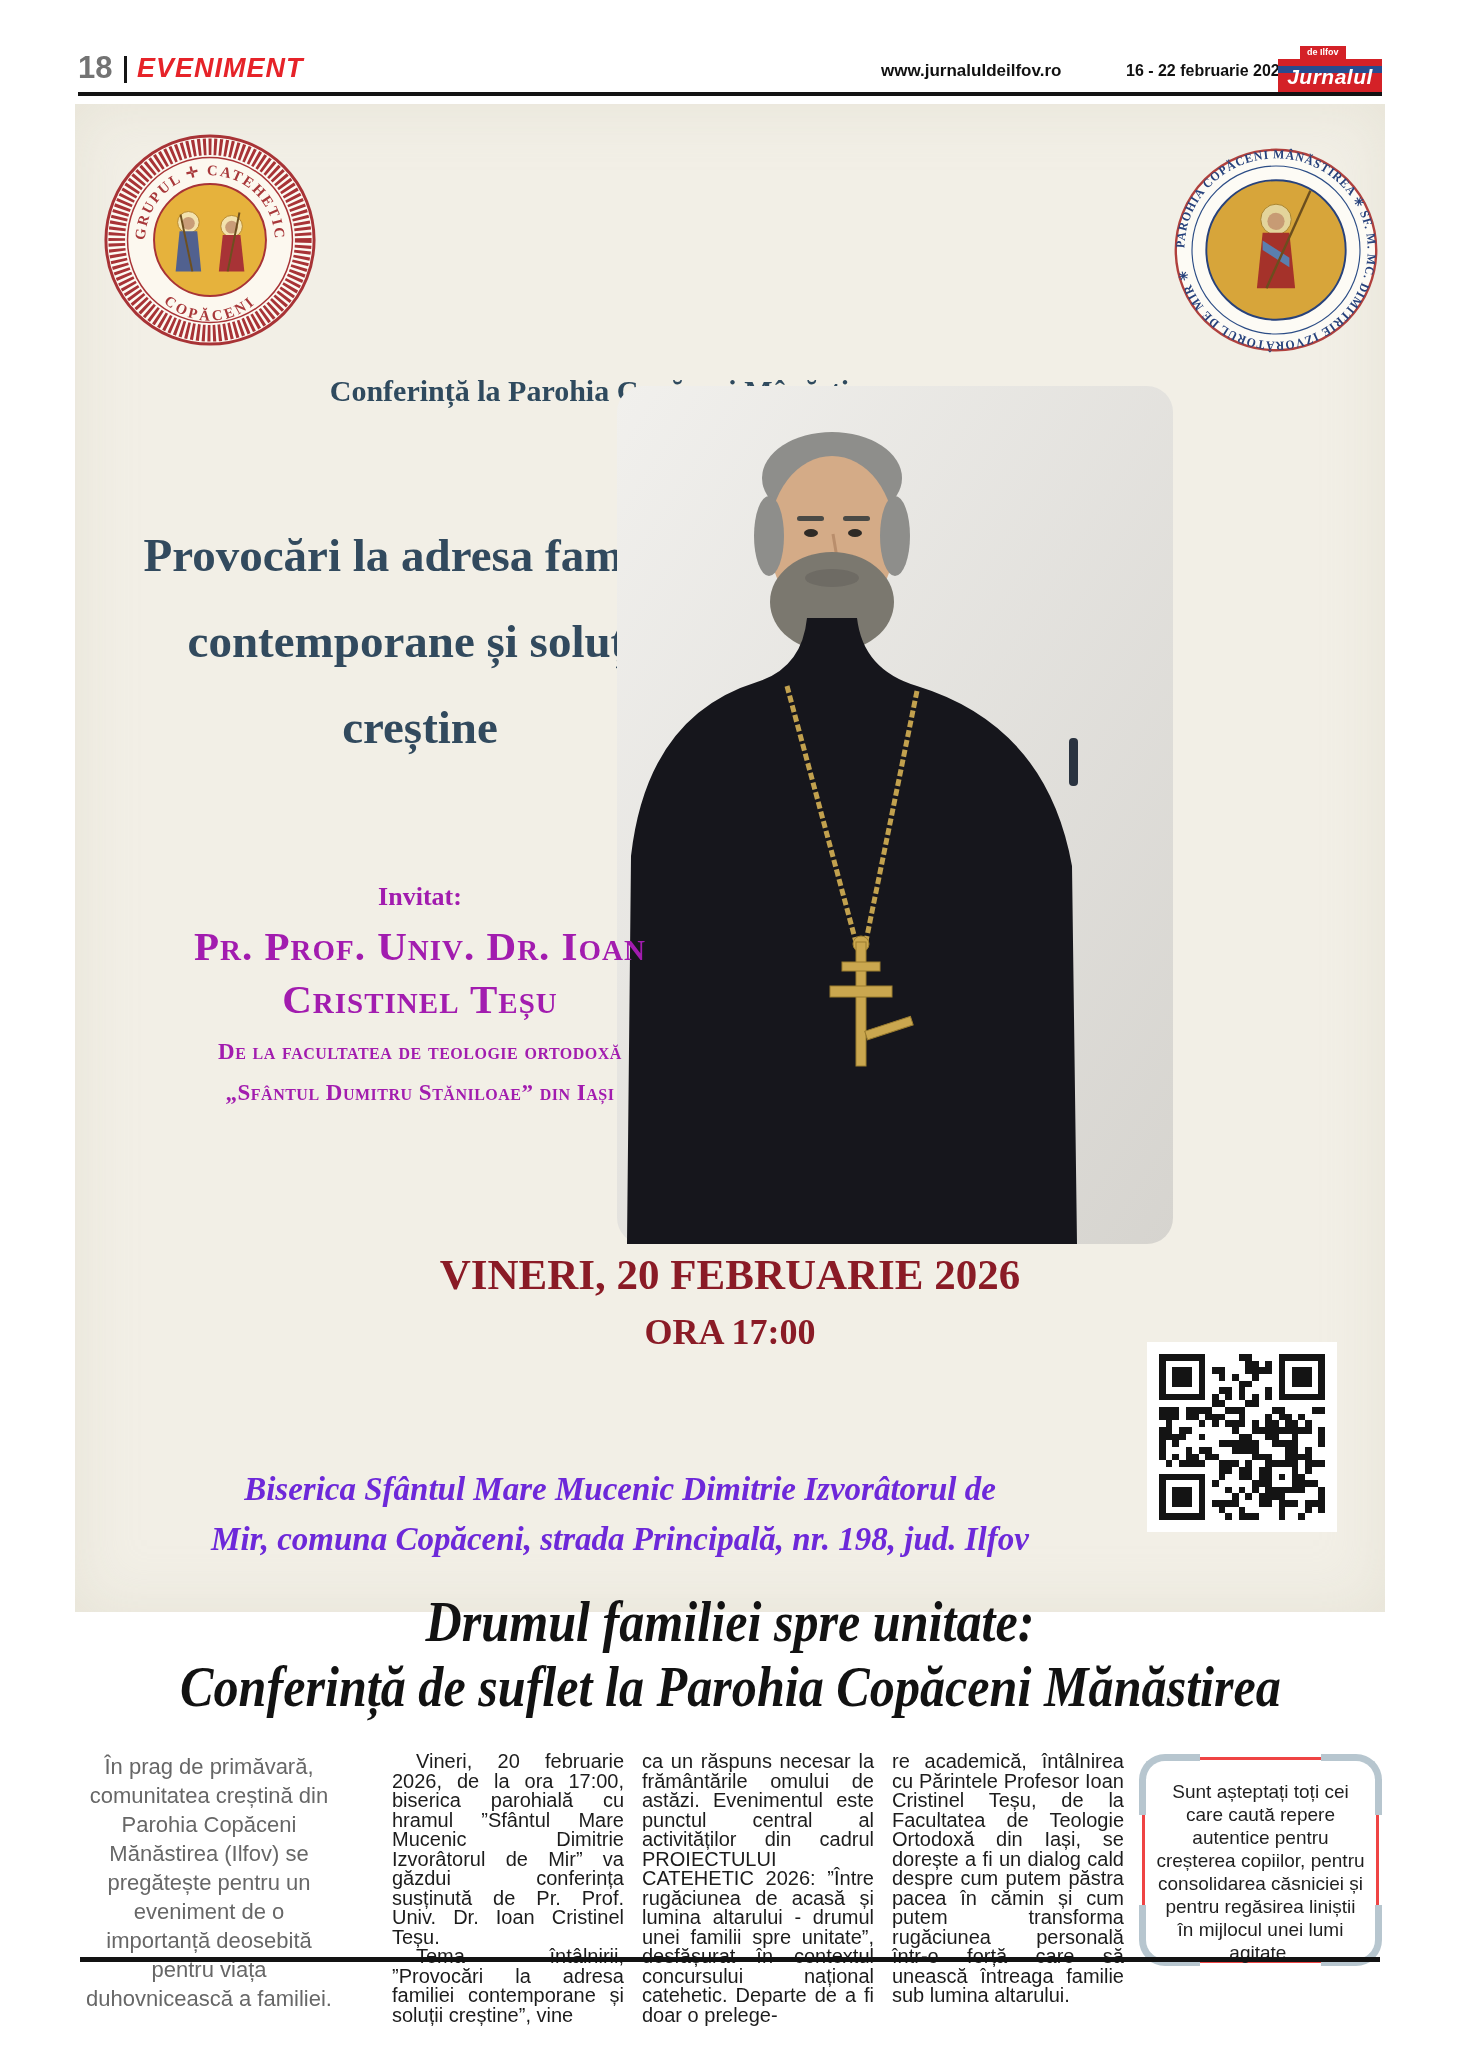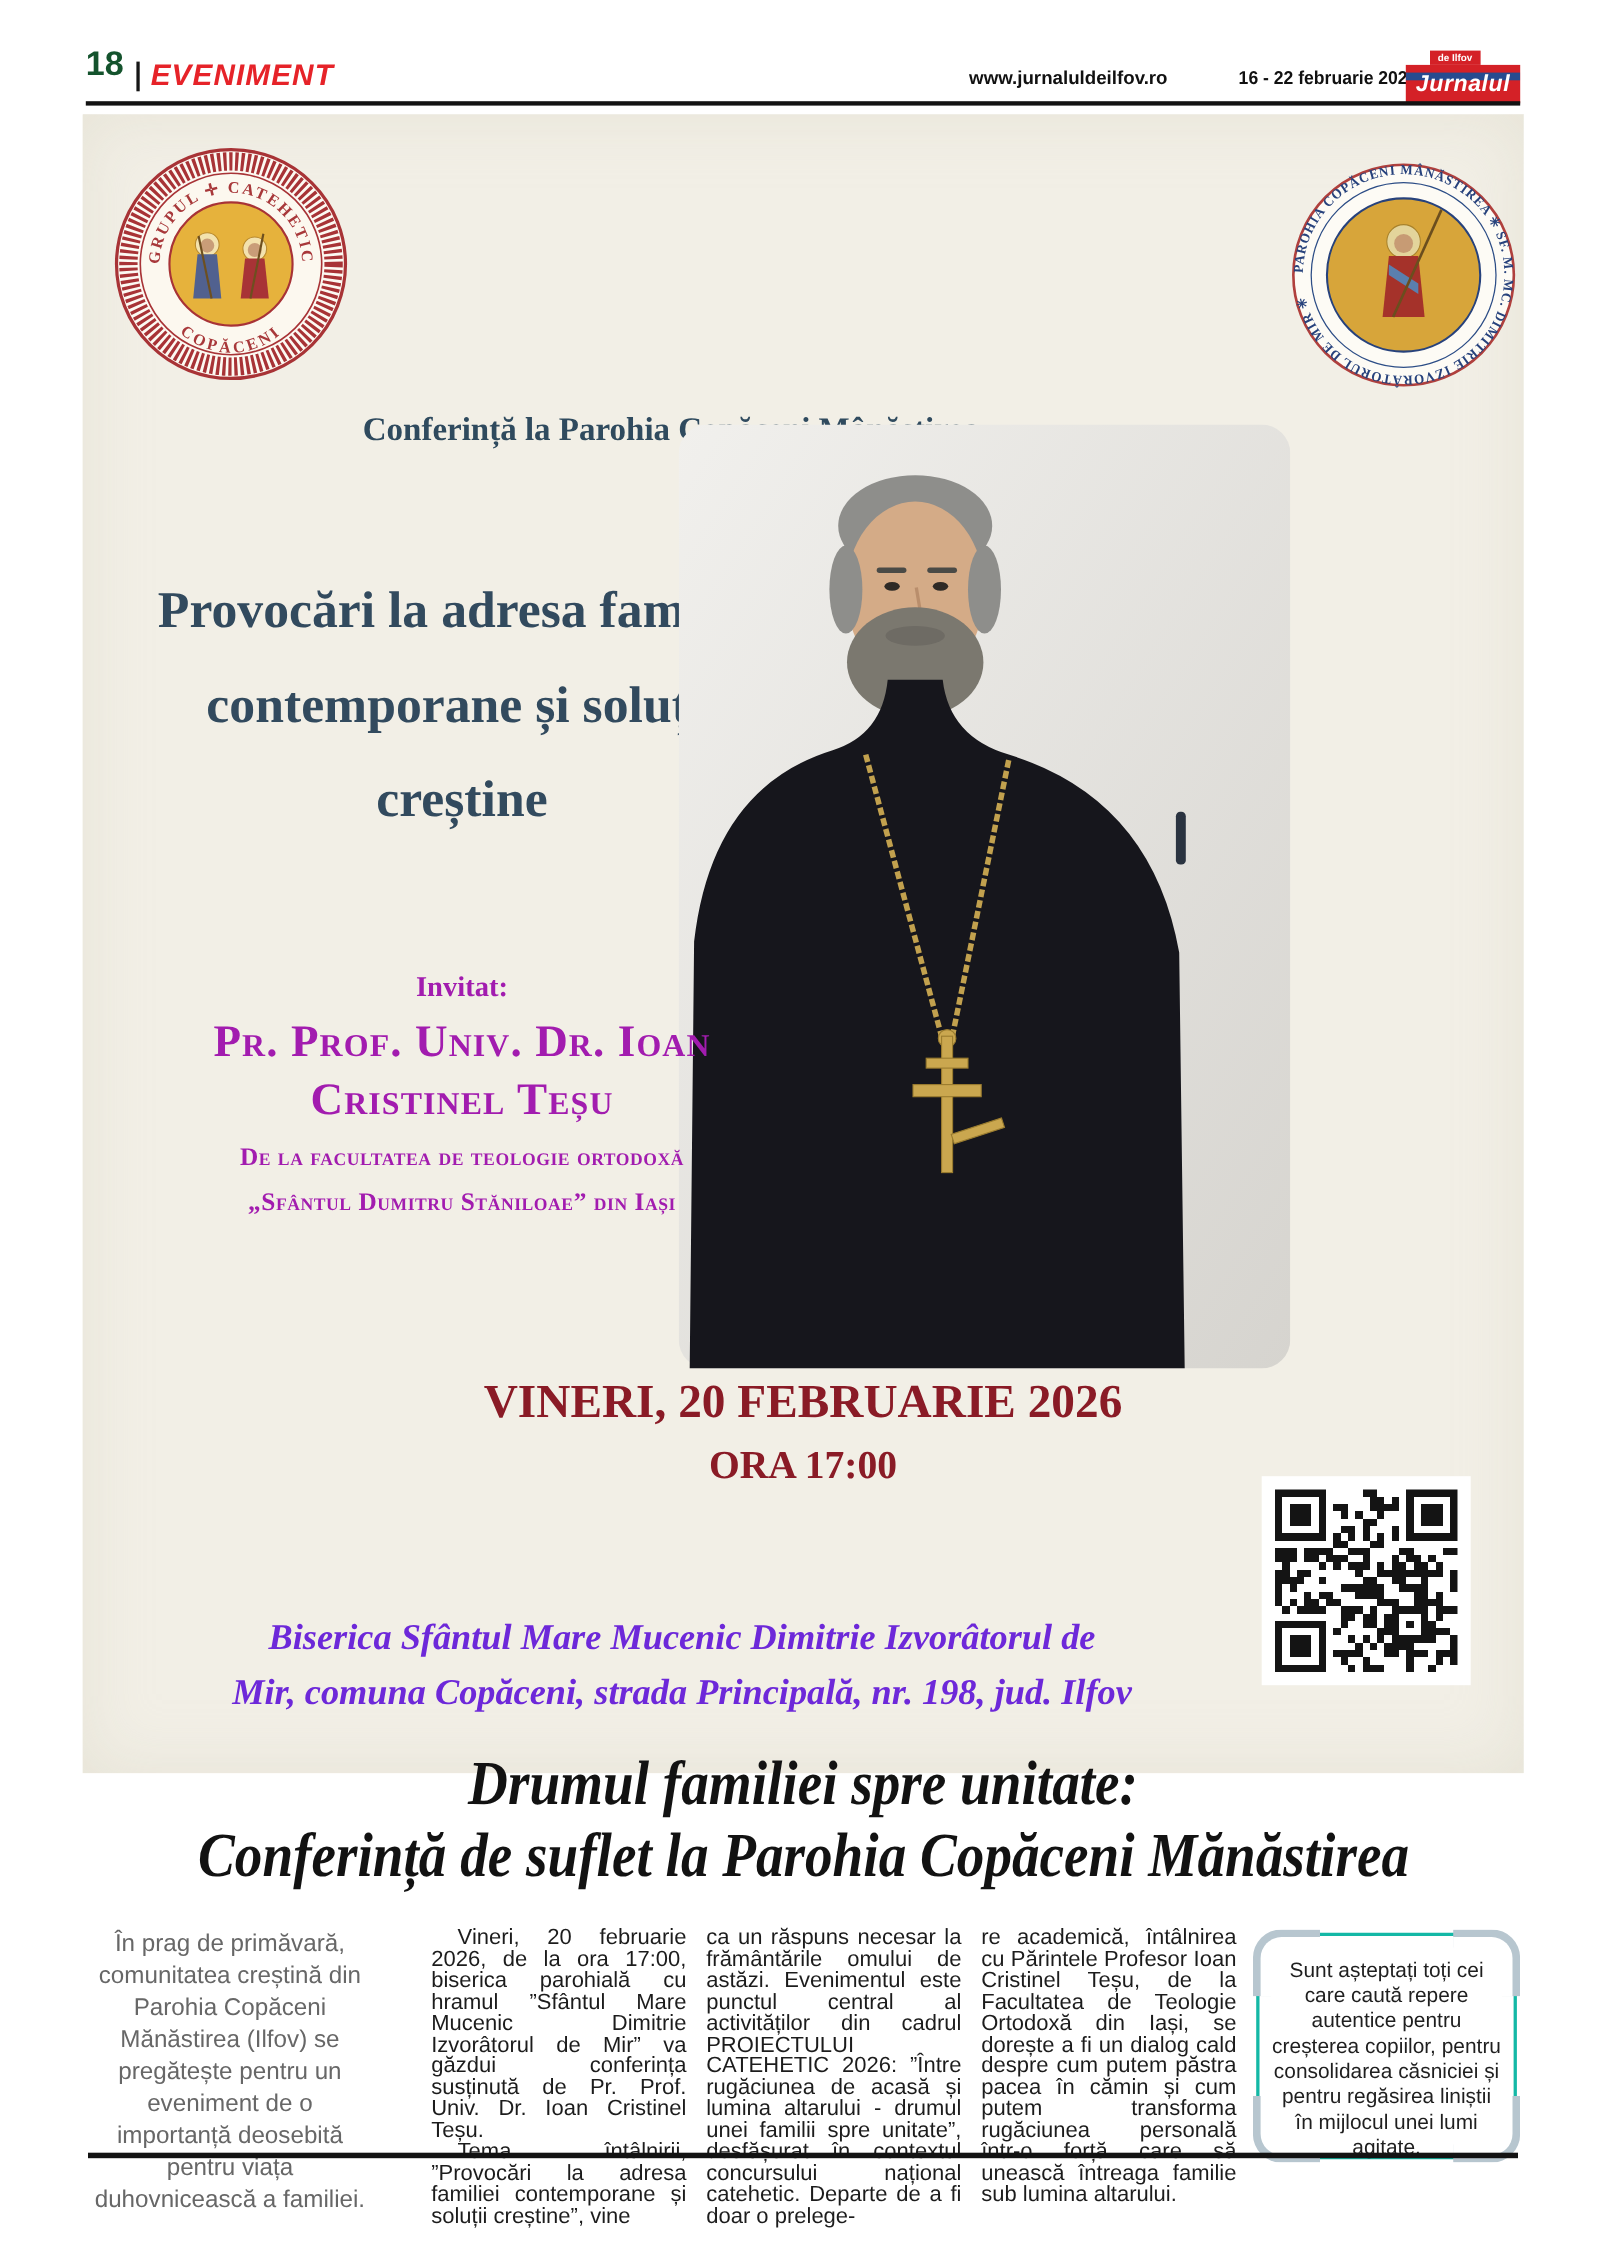--- a/index.html
+++ b/index.html
@@ -1,20 +1,20 @@
 <!DOCTYPE html>
 <html><head>
 <meta charset="utf-8">
 <style>
   html,body{margin:0;padding:0;background:#ffffff;}
   .page{position:relative;width:1459px;height:2048px;background:#ffffff;overflow:hidden;
         font-family:"Liberation Sans",sans-serif;color:#1a1a1a;}
 
   
-  .h-pagenum{position:absolute;left:78px;top:40px;font-size:31px;font-weight:bold;color:#14532d;}
+  .h-pagenum{position:absolute;left:78px;top:50px;font-size:31px;font-weight:bold;color:#737373;}
   .h-bar{position:absolute;left:124px;top:56px;width:3px;height:27px;background:#161616;}
   .h-section{position:absolute;left:137px;top:53px;font-size:27px;font-weight:bold;font-style:italic;
              color:#e62329;letter-spacing:1px;}
   .h-site{position:absolute;left:881px;top:61px;font-size:17px;font-weight:bold;color:#111;}
   .h-date{position:absolute;left:1126px;top:61px;font-size:17px;font-weight:bold;color:#111;transform:scaleX(.94);transform-origin:left;}
   .brand{position:absolute;left:1278px;top:46px;width:104px;height:48px;}
   .brand-box{position:absolute;left:0;bottom:0;width:104px;height:35px;background:#d42127;
              display:flex;align-items:center;justify-content:center;overflow:hidden;}
   .brand-stripe{position:absolute;left:0;top:7px;width:104px;height:7px;background:#274b8f;}
   .brand-name{position:relative;z-index:1;color:#fff;font-weight:bold;font-style:italic;font-size:21px;letter-spacing:.5px;}
@@ -53,21 +53,21 @@
   .headline .hl span{display:inline-block;transform:scaleX(.88);transform-origin:center;}
   .headline .l1{font-size:57px;line-height:64px;}
   .headline .l2{font-size:57px;line-height:66px;}
   .lede{position:absolute;left:80px;top:1752px;width:258px;font-size:22px;line-height:29px;color:#676767;text-align:center;}
   .bodycol{position:absolute;top:1752px;width:232px;font-size:20px;line-height:19.5px;color:#1c1c1c;
            text-align:justify;}
   .bodycol p{margin:0;}
   .bodycol p.ind{text-indent:24px;}
   .col2{left:392px;} .col3{left:642px;} .col4{left:892px;}
   .rule-bottom{position:absolute;left:80px;top:1957px;width:1300px;height:5px;background:#131313;}
-  .callout{position:absolute;left:1142px;top:1757px;width:237px;height:206px;border:3px solid #14b8a6;
+  .callout{position:absolute;left:1142px;top:1757px;width:237px;height:206px;border:3px solid #ef4444;
            border-radius:20px;box-sizing:border-box;background:#fff;}
   .callout .txt{position:absolute;left:10px;right:10px;top:20px;text-align:center;font-size:19px;
                 line-height:23px;color:#1f1f1f;}
   .corner{position:absolute;width:54px;height:54px;border:7px solid #b7c6cf;}
   .c-tl{left:-6px;top:-6px;border-right:none;border-bottom:none;border-top-left-radius:26px;}
   .c-tr{right:-6px;top:-6px;border-left:none;border-bottom:none;border-top-right-radius:26px;}
   .c-bl{left:-6px;bottom:-6px;border-right:none;border-top:none;border-bottom-left-radius:26px;}
   .c-br{right:-6px;bottom:-6px;border-left:none;border-top:none;border-bottom-right-radius:26px;}
 </style>
 </head>

